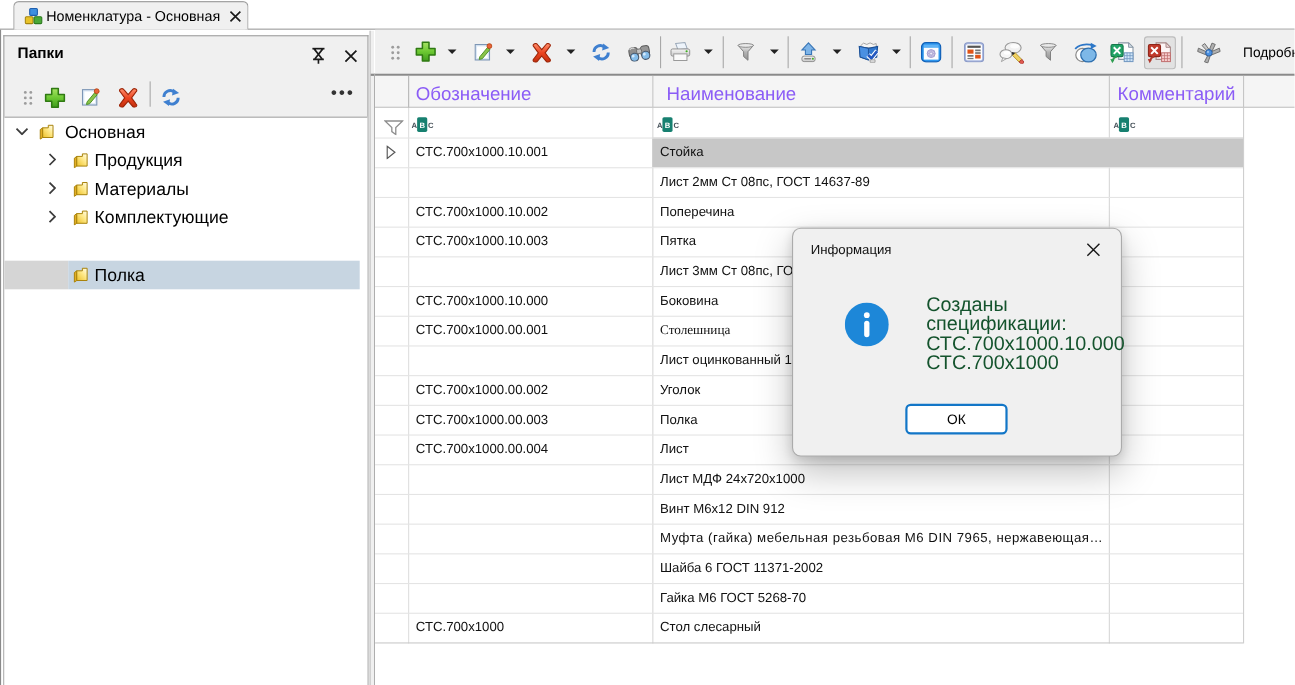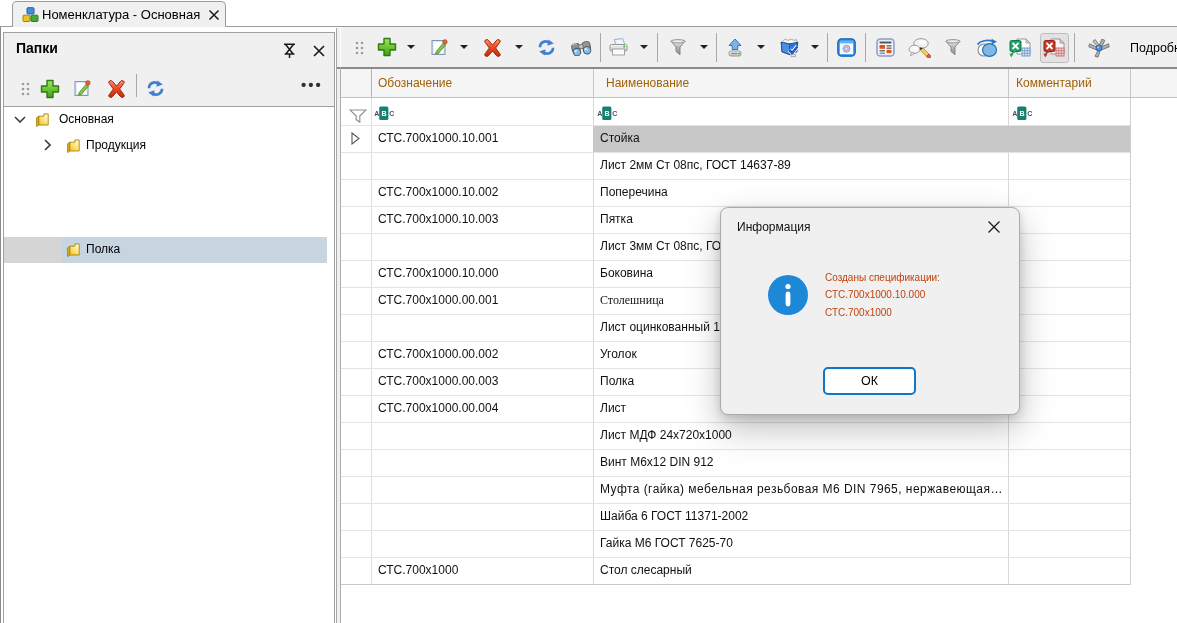--- a/index.html
+++ b/index.html
@@ -17,34 +17,34 @@
 #ptree{position:absolute;left:0px;top:73px;width:330px;height:517px;background:#fff;border-top:1px solid #a0a0a0;}
 #splitA{left:336px;top:28px;width:1px;height:595px;background:#a8a8a8;}
 #splitB{left:337px;top:28px;width:3px;height:595px;background:#f0f0f0;}
 #splitC{left:340px;top:67px;width:1px;height:556px;background:#aeaeae;}
 
 #rtoolbarbg{left:341px;top:27px;width:836px;height:40px;background:#f0f0f0;}
 #gridtop{left:337px;top:67px;width:840px;height:2px;background:#8a8a8a;}
 
 #grid{left:341px;top:69px;width:836px;height:554px;background:#fff;}
 #ghead{position:absolute;left:0;top:0;width:836px;height:29px;background:#f5f5f5;border-bottom:1px solid #c3c3c3;box-sizing:border-box;}
-#ghead .h{position:absolute;top:7px;font-size:12px;color:#a16207;white-space:nowrap;}
+#ghead .h{position:absolute;top:7px;font-size:17px;color:#8b5cf6;white-space:nowrap;}
 .vline{position:absolute;width:1px;background:#d8d8d8;}
 .rowline{position:absolute;left:0;width:789px;height:1px;background:#e4e4e4;}
 .cell{position:absolute;font-size:12px;color:#111;white-space:nowrap;top:0;line-height:27px;}
 
 .trow{position:absolute;left:0;width:331px;height:26px;}
-.trow .lbl{position:absolute;top:5px;font-size:12px;color:#000;white-space:nowrap;}
+.trow .lbl{position:absolute;top:5px;font-size:16px;color:#000;white-space:nowrap;}
 
 .sep{position:absolute;width:1px;background:#a8a8a8;}
 .ddown{position:absolute;width:0;height:0;border-left:4px solid transparent;border-right:4px solid transparent;border-top:4px solid #222;}
 
 #dlg{left:720px;top:207px;width:300px;height:208px;background:#f0f0f0;border:1px solid #ababab;border-radius:8px;box-sizing:border-box;box-shadow:0 14px 34px rgba(0,0,0,.25),0 3px 10px rgba(0,0,0,.14);z-index:10;}
 #dlg .title{position:absolute;left:16px;top:12px;font-size:12px;color:#101010;}
-#dlg .msg{position:absolute;left:104px;top:61px;font-size:10px;color:#c2410c;line-height:17.4px;}
+#dlg .msg{position:absolute;left:121px;top:61px;font-size:18px;color:#14532d;line-height:17.4px;}
 #okbtn{position:absolute;left:102px;top:159px;width:93px;height:28px;background:#fff;border:2px solid #1276c7;border-radius:5px;box-sizing:border-box;text-align:center;font-size:12.5px;line-height:24px;color:#000;}
 </style>
 </head>
 <body>
 <div id="stage">
   <svg width="0" height="0" style="position:absolute">
     <defs>
       <linearGradient id="gp" x1="0" y1="0" x2="0" y2="1">
           <stop offset="0" stop-color="#a6e364"></stop>
           <stop offset="0.5" stop-color="#6cc832"></stop>
@@ -294,20 +294,40 @@
       </div>
       <div class="trow" style="top:26px;">
         <svg class="abs" style="left:40px;top:6px;" width="7" height="12" viewBox="0 0 7 12">
             <path d="M1 1 L6 6 L1 11" stroke="#3c3c3c" stroke-width="1.6" fill="none"></path>
           </svg>
         <svg class="abs" style="left:62px;top:4px;" width="15" height="16" viewBox="0 0 15 16">
             <path d="M1.6 6.8 L3.8 5.2 L3.8 14 L1.6 15.5 Z" fill="#e3ae25" stroke="#a8820a" stroke-width="0.9"></path>
             <path d="M3.8 5.2 H8.9 V2.9 H13.2 V14 H3.8 Z" fill="url(#gfold2)" stroke="#a8820a" stroke-width="0.9"></path>
           </svg>
         <span class="lbl" style="left:82px;">Продукция</span>
+      </div>
+      <div class="trow" style="top:52px;">
+        <svg class="abs" style="left:40px;top:6px;" width="7" height="12" viewBox="0 0 7 12">
+            <path d="M1 1 L6 6 L1 11" stroke="#3c3c3c" stroke-width="1.6" fill="none"></path>
+          </svg>
+        <svg class="abs" style="left:62px;top:4px;" width="15" height="16" viewBox="0 0 15 16">
+            <path d="M1.6 6.8 L3.8 5.2 L3.8 14 L1.6 15.5 Z" fill="#e3ae25" stroke="#a8820a" stroke-width="0.9"></path>
+            <path d="M3.8 5.2 H8.9 V2.9 H13.2 V14 H3.8 Z" fill="url(#gfold2)" stroke="#a8820a" stroke-width="0.9"></path>
+          </svg>
+        <span class="lbl" style="left:82px;">Материалы</span>
+      </div>
+      <div class="trow" style="top:78px;">
+        <svg class="abs" style="left:40px;top:6px;" width="7" height="12" viewBox="0 0 7 12">
+            <path d="M1 1 L6 6 L1 11" stroke="#3c3c3c" stroke-width="1.6" fill="none"></path>
+          </svg>
+        <svg class="abs" style="left:62px;top:4px;" width="15" height="16" viewBox="0 0 15 16">
+            <path d="M1.6 6.8 L3.8 5.2 L3.8 14 L1.6 15.5 Z" fill="#e3ae25" stroke="#a8820a" stroke-width="0.9"></path>
+            <path d="M3.8 5.2 H8.9 V2.9 H13.2 V14 H3.8 Z" fill="url(#gfold2)" stroke="#a8820a" stroke-width="0.9"></path>
+          </svg>
+        <span class="lbl" style="left:82px;">Комплектующие</span>
       </div>
       <div class="trow" style="top:130px;">
         <div class="abs" style="left:0;top:0;width:58px;height:26px;background:#d5d5d5;"></div>
         <div class="abs" style="left:58px;top:0;width:265px;height:26px;background:#c7d5e1;"></div>
         <svg class="abs" style="left:62px;top:4px;" width="15" height="16" viewBox="0 0 15 16">
             <path d="M1.6 6.8 L3.8 5.2 L3.8 14 L1.6 15.5 Z" fill="#e3ae25" stroke="#a8820a" stroke-width="0.9"></path>
             <path d="M3.8 5.2 H8.9 V2.9 H13.2 V14 H3.8 Z" fill="url(#gfold2)" stroke="#a8820a" stroke-width="0.9"></path>
           </svg>
         <span class="lbl" style="left:82px;">Полка</span>
       </div>
@@ -366,21 +386,21 @@
       <div class="cell" style="left:259px;top:326px;">Лист</div>
       <div class="rowline" style="top:353px;"></div>
       <div class="cell" style="left:259px;top:353px;">Лист МДФ 24x720x1000</div>
       <div class="rowline" style="top:380px;"></div>
       <div class="cell" style="left:259px;top:380px;">Винт М6х12 DIN 912</div>
       <div class="rowline" style="top:407px;"></div>
       <div class="cell" style="left:259px;top:407px;width:403px;overflow:hidden;text-overflow:ellipsis;letter-spacing:0.45px;">Муфта (гайка) мебельная резьбовая М6 DIN 7965, нержавеющая сталь А2</div>
       <div class="rowline" style="top:434px;"></div>
       <div class="cell" style="left:259px;top:434px;">Шайба 6 ГОСТ 11371-2002</div>
       <div class="rowline" style="top:461px;"></div>
-      <div class="cell" style="left:259px;top:461px;">Гайка М6 ГОСТ 7625-70</div>
+      <div class="cell" style="left:259px;top:461px;">Гайка М6 ГОСТ 5268-70</div>
       <div class="rowline" style="top:488px;"></div>
       <div class="cell" style="left:37px;top:488px;">СТС.700x1000</div>
       <div class="cell" style="left:259px;top:488px;">Стол слесарный</div>
       <div class="rowline" style="top:515px;background:#c9c9c9;"></div>
 
       <svg class="abs" style="left:8px;top:40px;" width="18" height="14" viewBox="0 0 18 14">
           <path d="M1 1 h16 l-6.2 6 v6.2 l-3.6 -2.6 v-3.6 Z" fill="none" stroke="#8f8f8f" stroke-width="1.2"></path>
         </svg>
       <svg class="abs" style="left:33px;top:37px;" width="21" height="15" viewBox="0 0 21 15">
         <text x="0.2" y="10" font-size="7" font-weight="bold" fill="#47525a" font-family="Liberation Sans">A</text>

